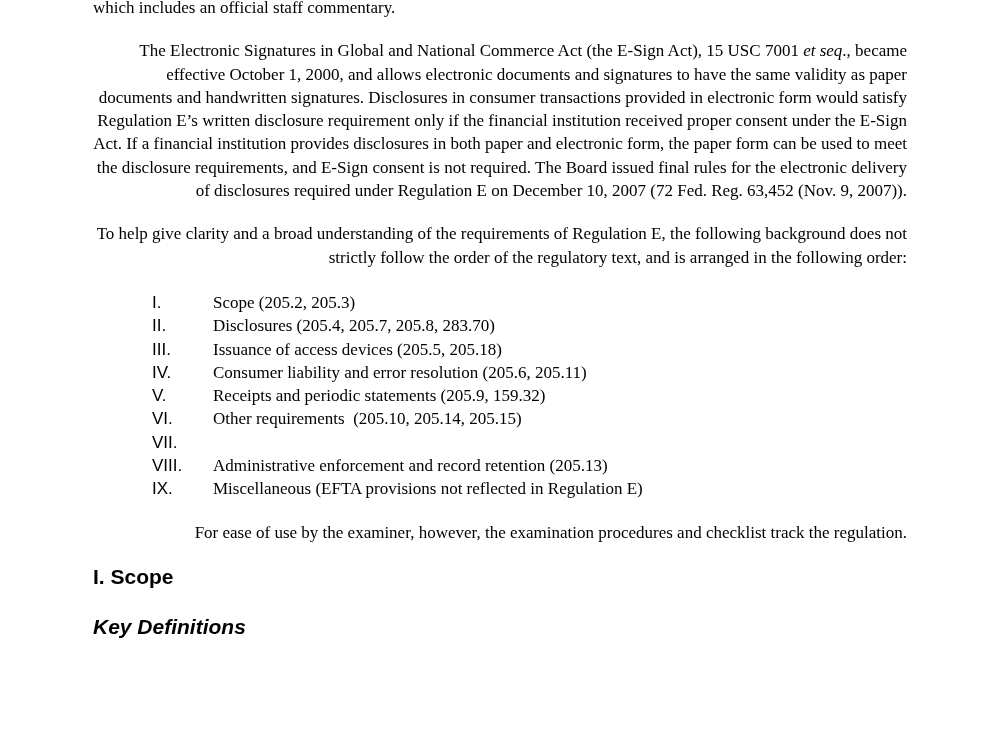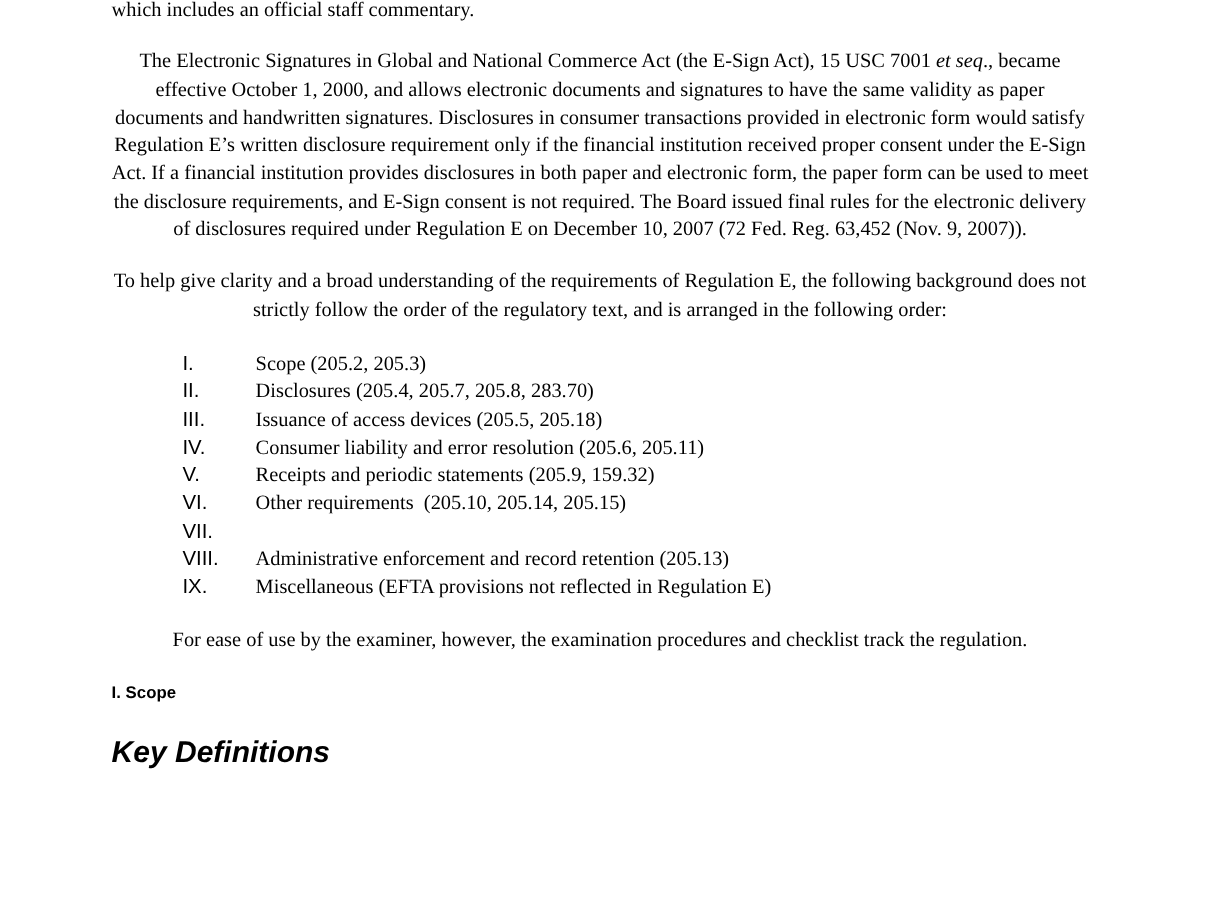--- a/index.html
+++ b/index.html
@@ -20,21 +20,21 @@
     height: 749px;
     padding: 0 98px 0 93px;
     background: #ffffff;
   }
   .fragment-line {
     margin-top: -4px;
     margin-bottom: 20px;
   }
   .body-para {
     margin-bottom: 20px;
-    text-align: center;
+    text-align: right;
   }
   .body-para em {
     font-style: italic;
   }
   .outline {
     margin: 22px 0 20px 0;
   }
   .outline-item {
     display: flex;
     height: 23.3px;
@@ -50,29 +50,29 @@
   }
   .outline-text {
     font-family: Liberation Serif, serif;
     white-space: pre-wrap;
   }
   .heading-scope {
     margin-top: 11px;
     font-family: "Liberation Sans", sans-serif;
     font-weight: bold;
     font-style: normal;
-    font-size: 14px;
+    font-size: 21px;
     line-height: 26px;
   }
   .heading-keydefs {
     margin-top: 24px;
     font-family: "Liberation Sans", sans-serif;
     font-weight: bold;
     font-style: italic;
-    font-size: 25px;
+    font-size: 21px;
     line-height: 26px;
   }
 </style>
 </head>
 <body>
 
 <div class="page">
 
   <p class="fragment-line">which includes an official staff commentary.</p>
 

